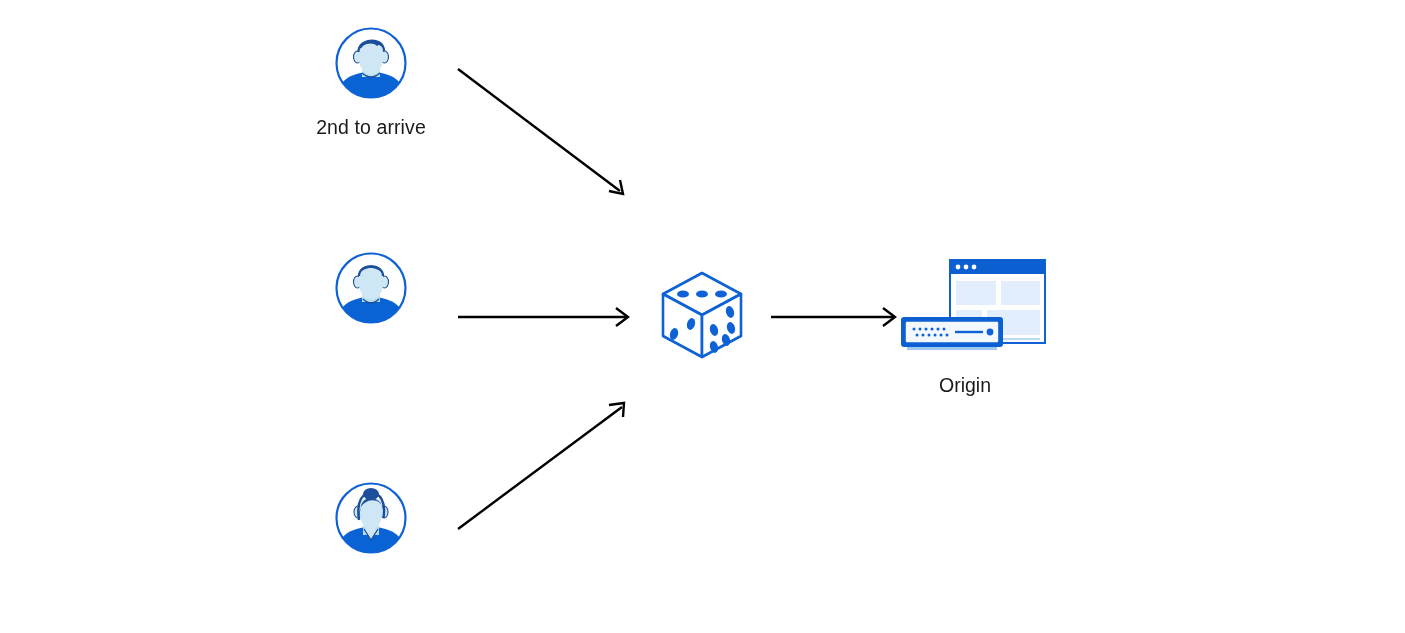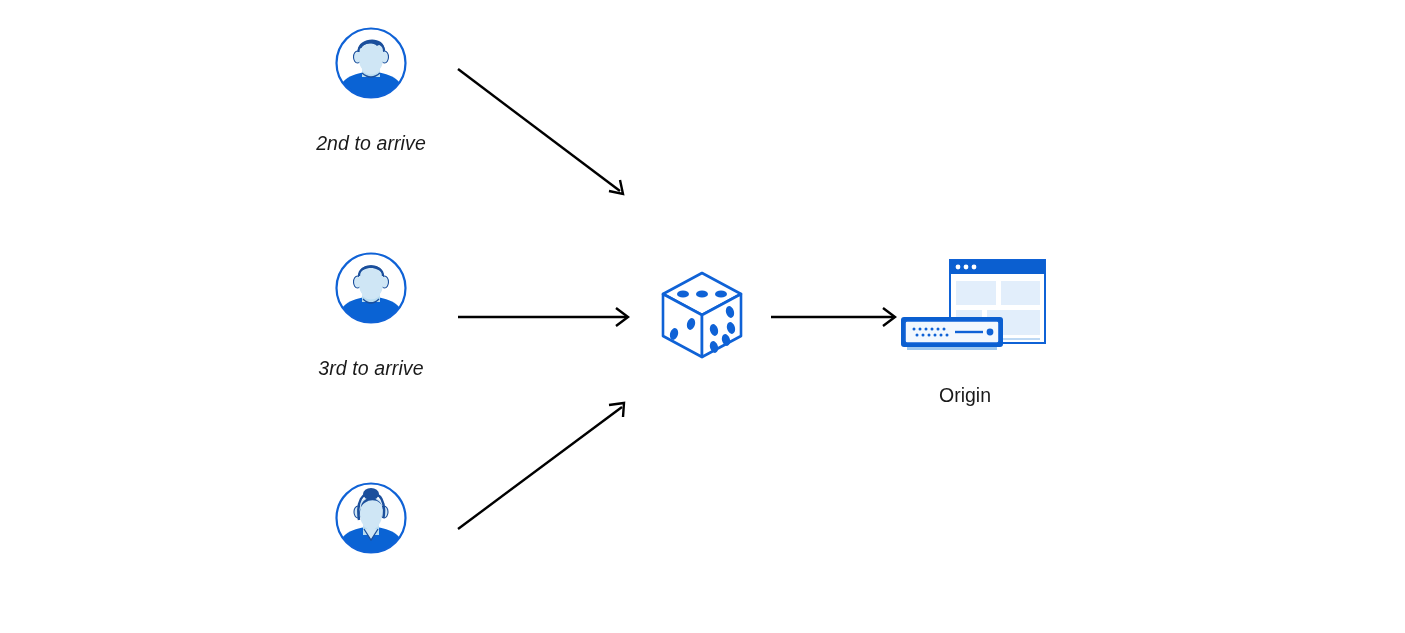--- a/index.html
+++ b/index.html
@@ -15,34 +15,33 @@
   .node{position:absolute;}
 
   .avatar-node{width:160px;}
   .avatar-wrap{width:76px;height:76px;margin:0 auto;}
   .node-label{
     text-align:center;
     font-size:19.5px;
     color:#1a1a1a;
     letter-spacing:0.1px;
     line-height:24px;
-    margin-top:30px;
+    margin-top:14px;
     white-space:nowrap;
-    font-style:italic;
   }
 
   .dice-node{width:90px;height:90px;}
   .origin-node{width:180px;}
   .origin-art{width:140px;height:100px;position:relative;margin:0 auto;}
   .origin-label{
     text-align:center;
     font-size:19.5px;
     color:#1a1a1a;
     line-height:24px;
-    margin-top:28px;
+    margin-top:18px;
     white-space:nowrap;
   }
   svg{display:block;overflow:visible;}
   .arrows{position:absolute;left:0;top:0;}
 </style>
 </head>
 <body>
 
 <div id="canvas">
 
@@ -117,21 +116,20 @@
           <path d="M 30 49 Q 38 57 46 49" fill="none" stroke="#1b4f9c" stroke-width="1.4"></path>
           <ellipse cx="24.5" cy="32" rx="4" ry="6" fill="#cfe6f5" stroke="#1b4f9c" stroke-width="1.1"></ellipse>
           <ellipse cx="51.5" cy="32" rx="4" ry="6" fill="#cfe6f5" stroke="#1b4f9c" stroke-width="1.1"></ellipse>
           <path d="M 26 26 C 26 14 50 14 50 26 L 50 34 C 50 44 44 48 38 48 C 32 48 26 44 26 34 Z" fill="#cfe6f5"></path>
           <path d="M 26 25 C 26 12 50 12 50 25 C 48 20 42 18 38 18 C 33 18 28 20 26 25 Z" fill="#1b4f9c"></path>
           <path d="M 26 26 C 26 13 50 13 50 26" fill="none" stroke="#1b4f9c" stroke-width="2.2"></path>
         </g>
         <circle cx="38" cy="38" r="34.5" fill="none" stroke="#0f62d6" stroke-width="2.2"></circle>
       </svg>
     </div>
-    <div class="node-label">3rd to arrive</div>
   </div>
 
   <div class="node avatar-node" style="left:291px;top:480px;">
     <div class="avatar-wrap">
       <svg width="76" height="76" viewBox="0 0 76 76">
         <defs>
           <clipPath id="clipC">
               <circle cx="38" cy="38" r="34.5"></circle>
             </clipPath>
         </defs>

